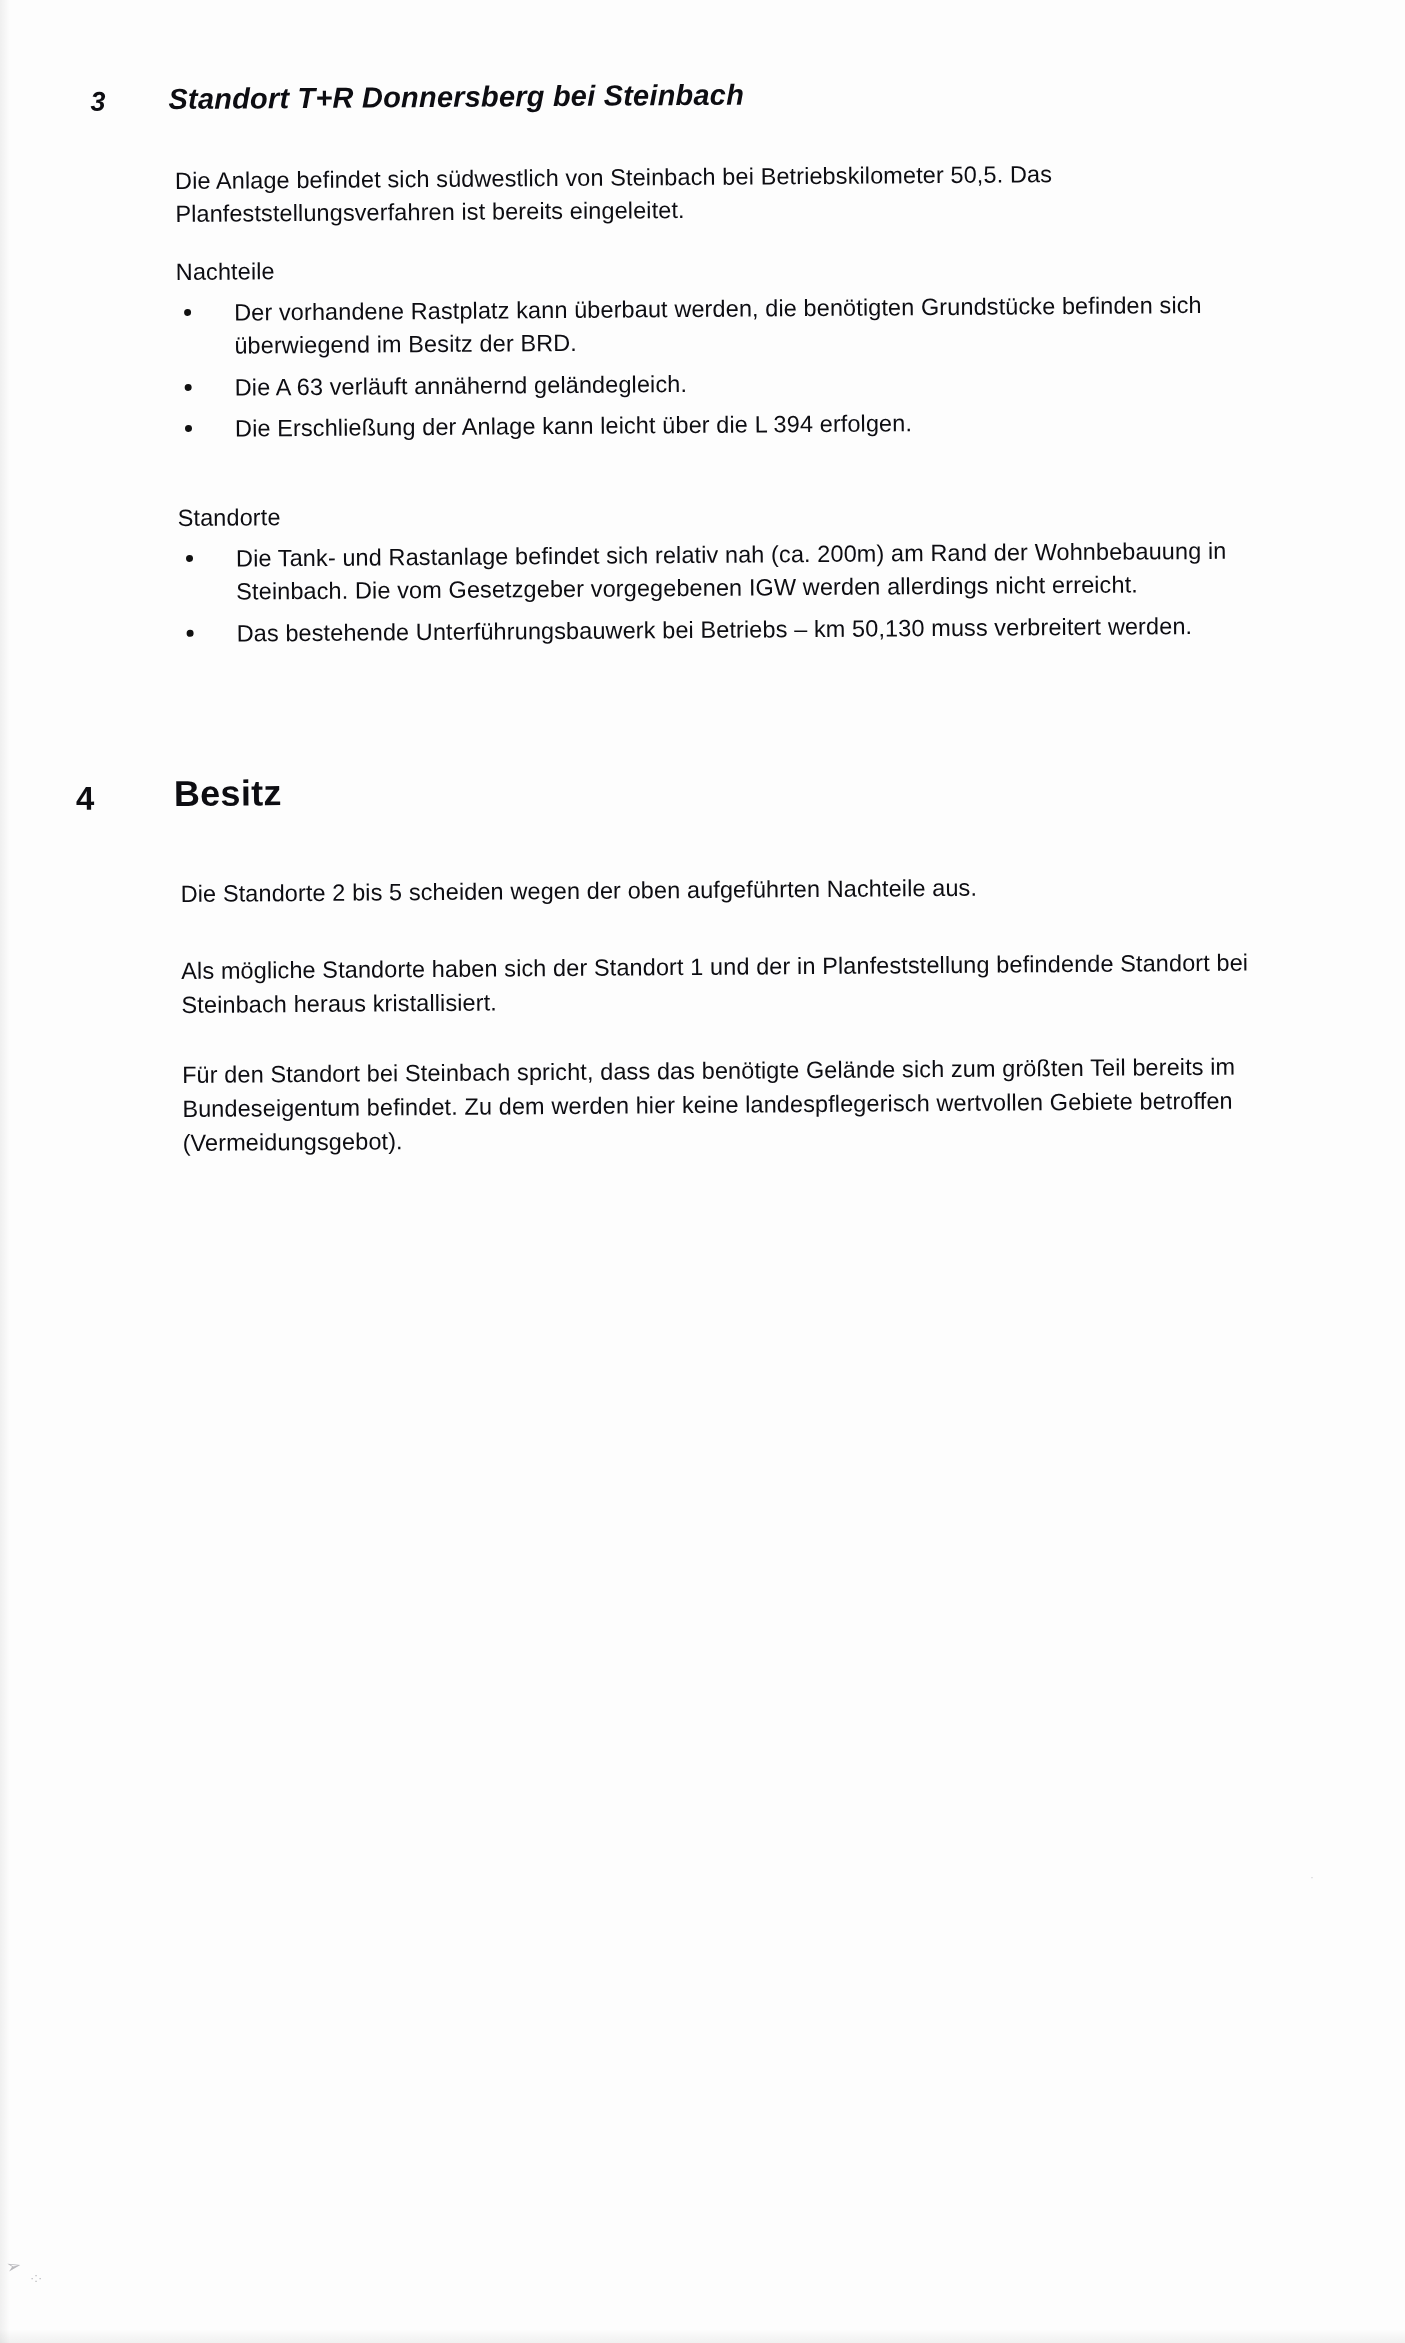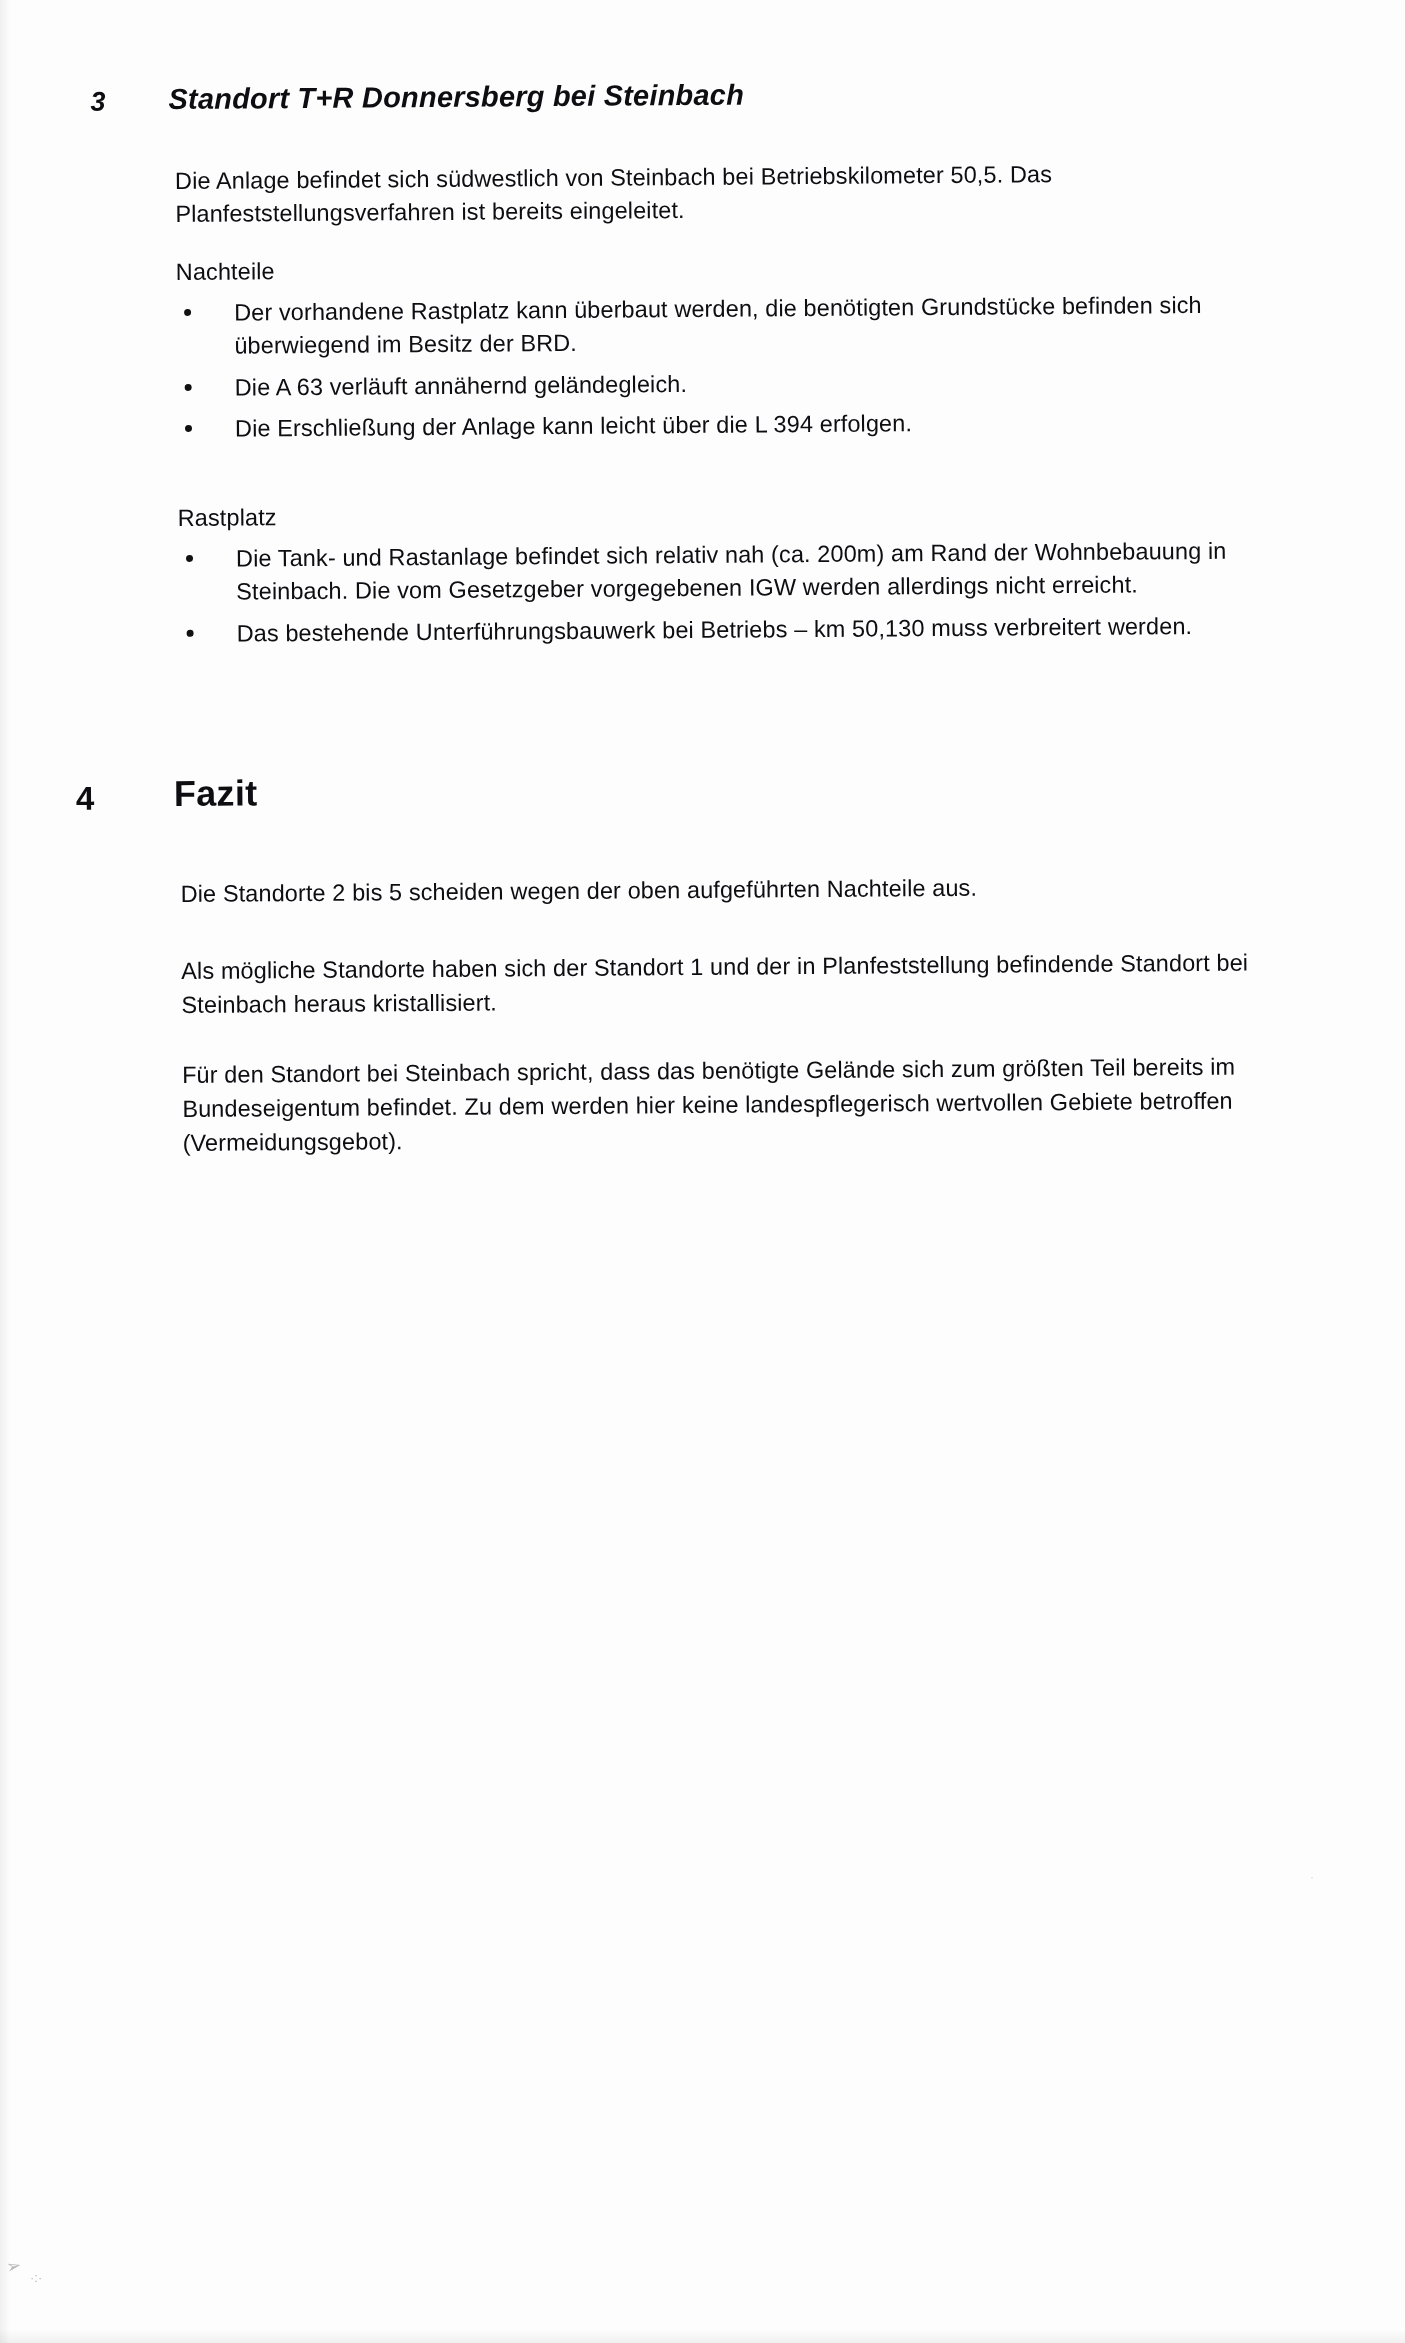--- a/index.html
+++ b/index.html
@@ -189,34 +189,34 @@
       <li>
         <span class="dot"></span>
         <span>Die A 63 verläuft annähernd geländegleich.</span>
       </li>
       <li>
         <span class="dot"></span>
         <span>Die Erschließung der Anlage kann leicht über die L 394 erfolgen.</span>
       </li>
     </ul>
 
-    <div class="label-nachteile">Rastplatz</div>
+    <div class="label-nachteile">Standorte</div>
     <ul class="bullets nachteile">
       <li>
         <span class="dot"></span>
         <span>Die Tank- und Rastanlage befindet sich relativ nah (ca. 200m) am Rand der Wohnbebauung in Steinbach. Die vom Gesetzgeber vorgegebenen IGW werden allerdings nicht erreicht.</span>
       </li>
       <li>
         <span class="dot"></span>
         <span>Das bestehende Unterführungsbauwerk bei Betriebs – km 50,130 muss verbreitert werden.</span>
       </li>
     </ul>
 
     <div class="h-num-4">4</div>
-    <div class="h-title-4">Fazit</div>
+    <div class="h-title-4">Besitz</div>
 
     <p class="p-fazit1">Die Standorte 2 bis 5 scheiden wegen der oben aufgeführten Nachteile aus.</p>
     <p class="p-fazit2">Als mögliche Standorte haben sich der Standort 1 und der in Planfeststellung befindende Standort bei Steinbach heraus kristallisiert.</p>
     <p class="p-fazit3">Für den Standort bei Steinbach spricht, dass das benötigte Gelände sich zum größten Teil bereits im Bundeseigentum befindet. Zu dem werden hier keine landespflegerisch wertvollen Gebiete betroffen (Vermeidungsgebot).</p>
 
   </div>
 
   <div class="artifact a1">➢</div>
   <div class="artifact a2">·:·</div>
   <div class="artifact a3">·</div>

